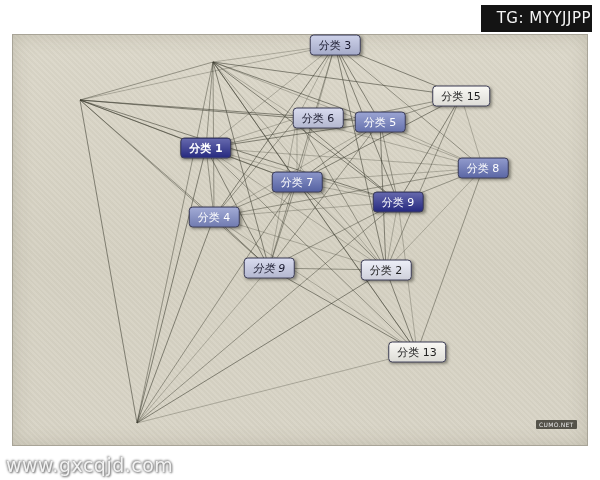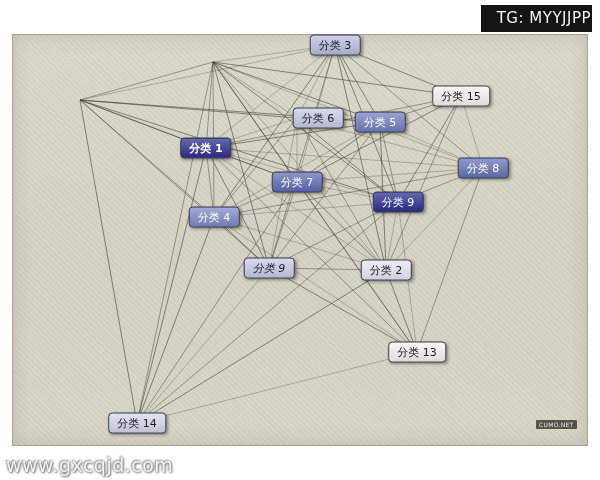--- a/index.html
+++ b/index.html
@@ -144,21 +144,20 @@
       <div class="node" style="left: 297px; top: 118px; background-color: rgb(201, 205, 232); color: rgb(26, 26, 46); margin-left: 21px;">分类 6</div>
       <div class="node" style="left: 380px; top: 122px; background-color: rgb(115, 128, 193); color: rgb(255, 255, 255);">分类 5</div>
       <div class="node" style="left: 206px; top: 148px; background-color: rgb(43, 47, 142); color: rgb(255, 255, 255); font-weight: bold;">分类 1</div>
       <div class="node" style="left: 483px; top: 168px; background-color: rgb(102, 115, 184); color: rgb(255, 255, 255);">分类 8</div>
       <div class="node" style="left: 297px; top: 182px; background-color: rgb(95, 109, 180); color: rgb(255, 255, 255);">分类 7</div>
       <div class="node" style="left: 398px; top: 202px; background-color: rgb(43, 47, 142); color: rgb(255, 255, 255);">分类 9</div>
       <div class="node" style="left: 214px; top: 217px; background-color: rgb(126, 138, 197); color: rgb(255, 255, 255);">分类 4</div>
       <div class="node" style="left: 269px; top: 268px; background-color: rgb(201, 205, 232); color: rgb(26, 26, 46); font-style: italic;">分类 9</div>
       <div class="node" style="left: 386px; top: 270px; background-color: rgb(230, 232, 244); color: rgb(34, 34, 34);">分类 2</div>
       <div class="node" style="left: 417px; top: 352px; background-color: rgb(247, 246, 240); color: rgb(34, 34, 34);">分类 13</div>
-      <div class="node" style="left: 137px; top: 423px; background-color: rgb(214, 217, 238); color: rgb(34, 34, 34);">分类 14</div>
     </div>
 
   <div class="corner-mark">CUMO.NET</div>
 
   <div class="tg-box">
     <span>TG: MYYJJPP</span>
   </div>
 
   <div class="site-mark">www.gxcqjd.com</div>
 

